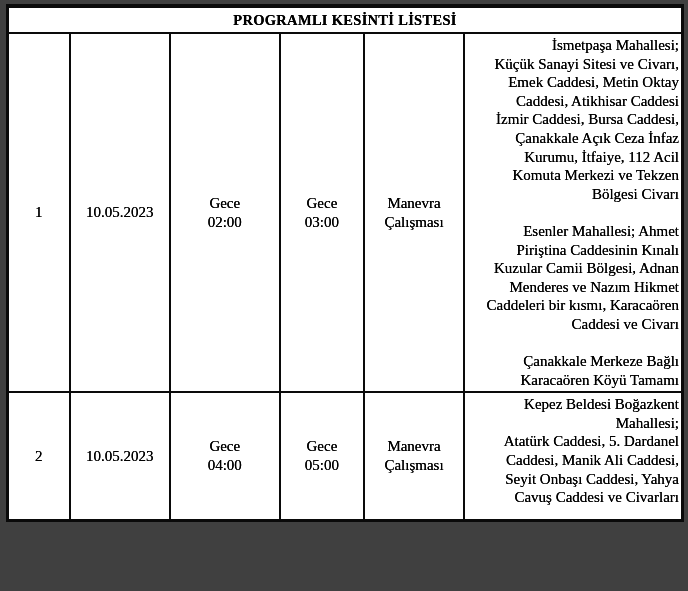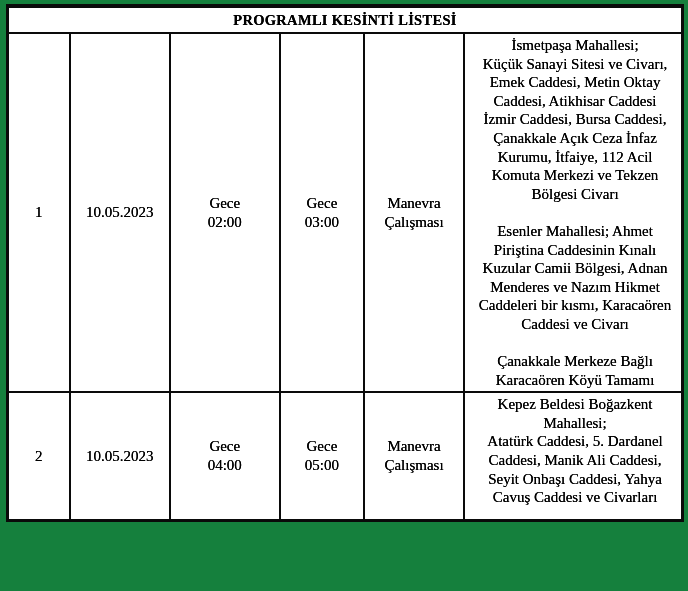--- a/index.html
+++ b/index.html
@@ -4,21 +4,21 @@
 <style>
   html, body {
     margin: 0;
     padding: 0;
     background: #ffffff;
   }
   .page {
     position: relative;
     width: 688px;
     height: 591px;
-    background: #15803d;
+    background: #404040;
     overflow: hidden;
     font-family: "Liberation Serif", "DejaVu Serif", serif;
     color: #000000;
   }
   table.kesinti-table {
     position: absolute;
     left: 6px;
     top: 4px;
     width: 678px;
     border-collapse: collapse;
@@ -55,21 +55,21 @@
     letter-spacing: 0.2px;
   }
   td.data-cell {
     font-size: 15px;
     text-align: center;
     vertical-align: middle;
     line-height: 1.25;
   }
   td.region-cell {
     font-size: 15px;
-    text-align: center;
+    text-align: right;
     vertical-align: top;
     line-height: 18.6px;
     padding: 2px 2px 2px 6px;
     margin-top: 16px;
   }
   tr.row-1 { height: 358px; }
   tr.row-2 { height: 128px; }
 </style>
 </head>
 <body>

